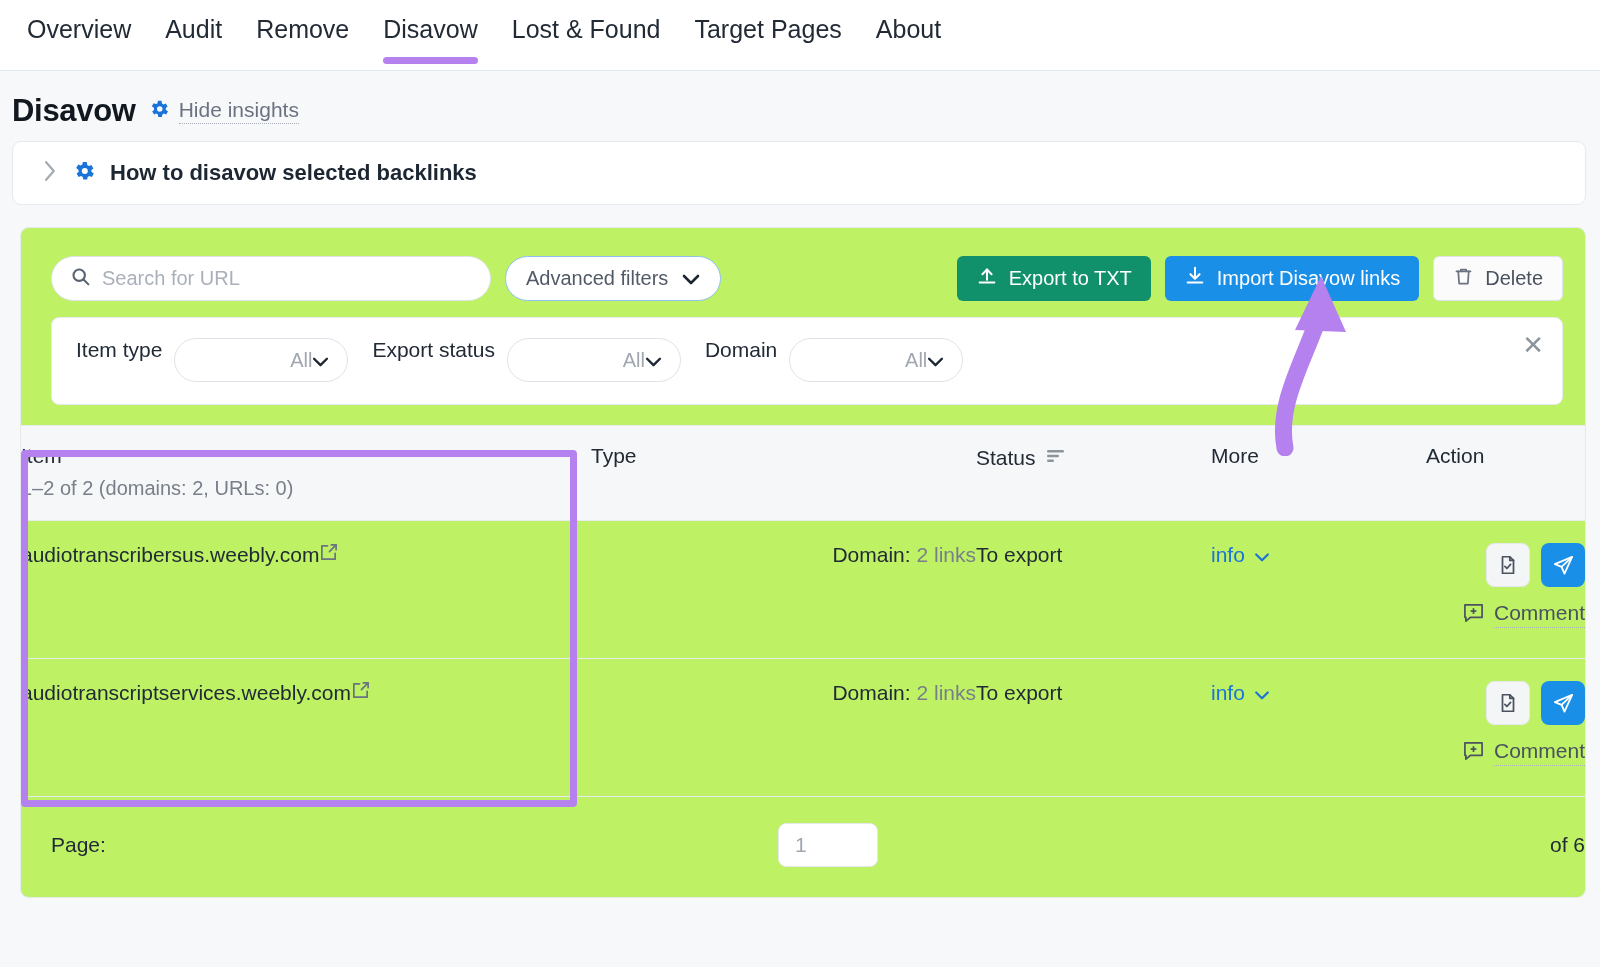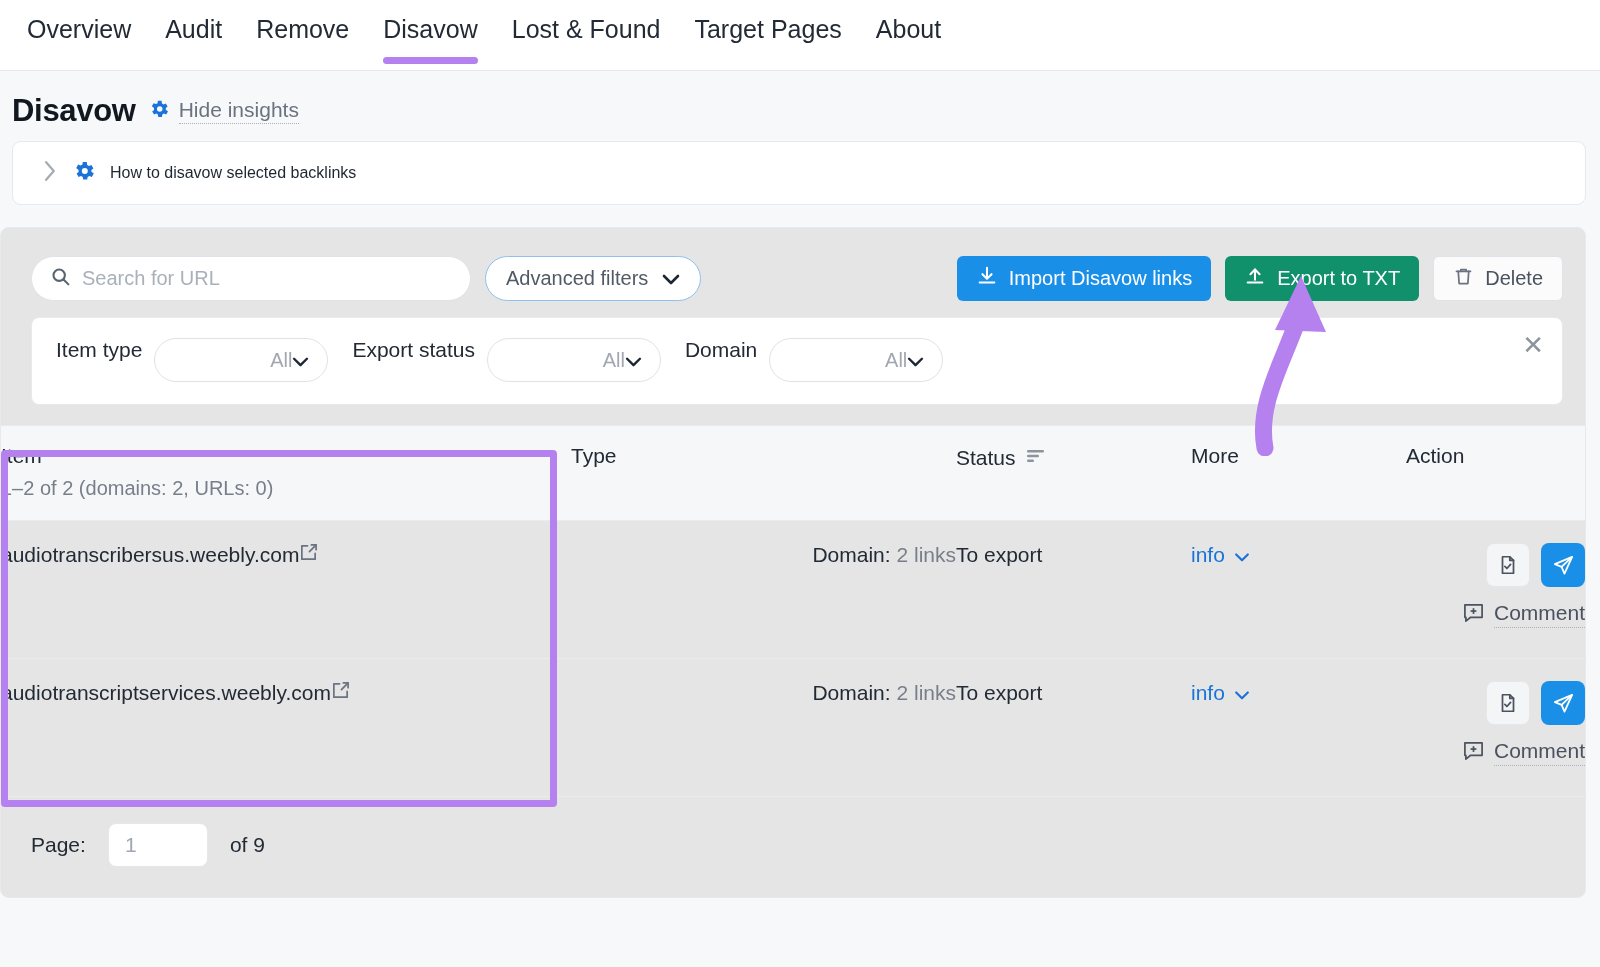--- a/index.html
+++ b/index.html
@@ -72,26 +72,26 @@
     height: 64px;
     display: flex;
     align-items: center;
     padding-left: 30px;
     gap: 14px;
     cursor: pointer;
   }
   .chev-right {
     color: #a3aab4; font-size: 22px; line-height: 1; font-weight: 300;
   }
-  .insights-title { font-size: 16px; color: #1d2733; }
+  .insights-title { font-size: 22px; color: #1d2733; font-weight: bold; }
 
   
   .card {
-    margin: 22px 14px 0 0;
-    background: #e5e5e5;
+    margin: 22px 14px 0 20px;
+    background: #bef264;
     border: 1px solid #e6e9ee;
     border-radius: 9px;
     overflow: hidden;
     position: relative;
   }
 
   .toolbar {
     display: flex;
     align-items: center;
     padding: 28px 22px 0 30px;
@@ -211,21 +211,21 @@
   .commentlink {
     display: inline-flex; align-items: center; gap: 10px;
     font-size: 21px; color: #49525e; cursor: pointer;
   }
   .commentlink .ctext { border-bottom: 1px dotted #aab1bb; padding-bottom: 2px; }
 
   
   .pager {
     display: flex; align-items: center; gap: 22px;
     padding: 26px 0 30px 30px;
-    font-size: 21px; color: #222b35;
+    font-size: 21px; color: #222b35; justify-content: space-between;
   }
   .pageinput {
     width: 100px; height: 44px;
     border: 1px solid #e4e7ec; border-radius: 8px;
     display: flex; align-items: center; padding-left: 16px;
     font-size: 21px; color: #a1a7b1; background: #fff; cursor: text;
   }
 
   
   .hl-box {
@@ -295,40 +295,40 @@
         <span>Advanced filters</span>
         <span>
           <svg width="18" height="12" viewBox="0 0 18 12" fill="none" stroke="#1d2733" stroke-width="2.6" stroke-linecap="round" stroke-linejoin="round">
               <path d="M2 3l7 7 7-7"></path>
             </svg>
         </span>
       </div>
 
       <div class="spacer"></div>
 
+      <div class="btn btn-green">
+        <span>
+          <svg width="22" height="22" viewBox="0 0 24 24" fill="none" stroke="#fff" stroke-width="2.2" stroke-linecap="round" stroke-linejoin="round">
+              <path d="M12 16V5"></path>
+              <path d="M7 10l5-5 5 5"></path>
+              <path d="M4 19h16"></path>
+            </svg>
+        </span>
+        <span>Export to TXT</span>
+      </div>
+
       <div class="btn btn-blue">
         <span>
           <svg width="22" height="22" viewBox="0 0 24 24" fill="none" stroke="#fff" stroke-width="2.2" stroke-linecap="round" stroke-linejoin="round">
               <path d="M12 3v11"></path>
               <path d="M7 10l5 5 5-5"></path>
               <path d="M4 19h16"></path>
             </svg>
         </span>
         <span>Import Disavow links</span>
-      </div>
-
-      <div class="btn btn-green">
-        <span>
-          <svg width="22" height="22" viewBox="0 0 24 24" fill="none" stroke="#fff" stroke-width="2.2" stroke-linecap="round" stroke-linejoin="round">
-              <path d="M12 16V5"></path>
-              <path d="M7 10l5-5 5 5"></path>
-              <path d="M4 19h16"></path>
-            </svg>
-        </span>
-        <span>Export to TXT</span>
       </div>
 
       <div class="btn btn-plain">
         <span>
           <svg width="21" height="21" viewBox="0 0 24 24" fill="none" stroke="#6b7380" stroke-width="2" stroke-linecap="round" stroke-linejoin="round">
               <path d="M4 6h16"></path>
               <path d="M9 6V4h6v2"></path>
               <path d="M6 6l1 14h10l1-14"></path>
             </svg>
         </span>
@@ -526,21 +526,21 @@
         </tr>
 
       </tbody>
     </table>
 
     <div class="pager">
       <span>Page:</span>
       <div class="pageinput">
         <span>1</span>
       </div>
-      <span>of 9</span>
+      <span>of 6</span>
     </div>
 
     <div class="hl-box" style="left:0px; top:222px; width:556px; height:357px;"></div>
 
     <svg class="arrow-svg" style="left:1222px; top:28px; width:130px; height:200px;" viewBox="0 0 130 200">
       <path d="M42 192 C 34 150, 58 110, 74 66" stroke="#b581ee" stroke-width="17" fill="none" stroke-linecap="round"></path>
       <path d="M78 20 L 103 76 L 52 74 Z" fill="#b581ee"></path>
     </svg>
 
   </div>

